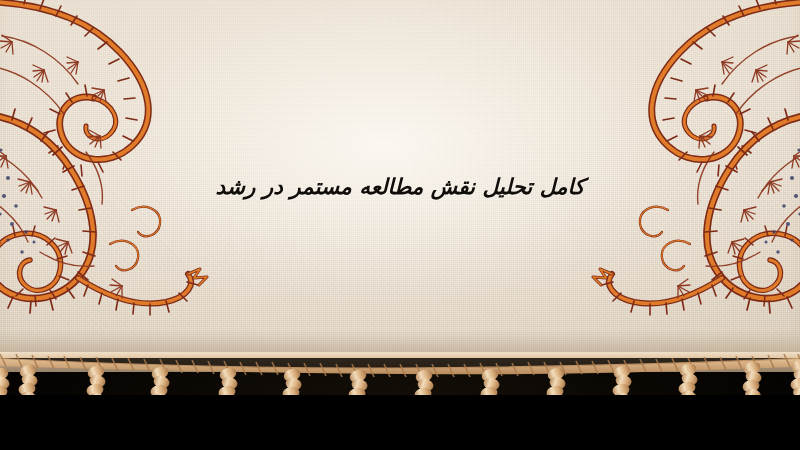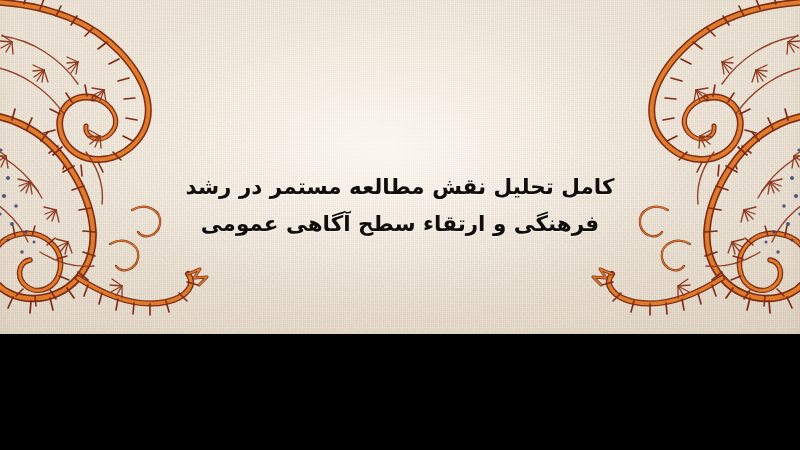--- a/index.html
+++ b/index.html
@@ -4,24 +4,25 @@
 <title>Pateh Textile Banner</title>
 <style>
   html, body {
     margin: 0;
     padding: 0;
     background: #000;
   }
   .stage {
     position: relative;
     width: 800px;
-    height: 334px;
+    height: 395px;
     overflow: hidden;
     background: #050403;
     font-family: "DejaVu Sans", sans-serif;
+    font-style: italic;
   }
 
   
   .backdrop {
     position: absolute;
     inset: 0;
     background:
       radial-gradient(ellipse 520px 180px at 50% 420px, #161008 0%, #090603 55%, #010101 100%),
       #000000;
   }
@@ -570,21 +571,20 @@
         <g stroke="#e07b2a" stroke-width="1.2">
           <path d="M150 214 C 164 206, 180 214, 178 228 C 176 240, 162 244, 156 236"></path>
           <path d="M128 248 C 142 240, 158 248, 156 262 C 154 274, 140 278, 134 270"></path>
         </g>
       </g>
     </svg>
   </div>
 
   <div class="title-block">
     <div class="title-line">کامل تحلیل نقش مطالعه مستمر در رشد</div>
-    <div class="title-line">فرهنگی و ارتقاء سطح آگاهی عمومی</div>
   </div>
 
   <div class="fringe">
     <svg viewBox="0 0 800 98" xmlns="http://www.w3.org/2000/svg">
       <defs>
         <linearGradient id="ropeG" x1="0" y1="0" x2="1" y2="0">
           <stop offset="0%" stop-color="#b98b5c"></stop>
           <stop offset="35%" stop-color="#f2dcbb"></stop>
           <stop offset="70%" stop-color="#d7ab79"></stop>
           <stop offset="100%" stop-color="#a9794c"></stop>

